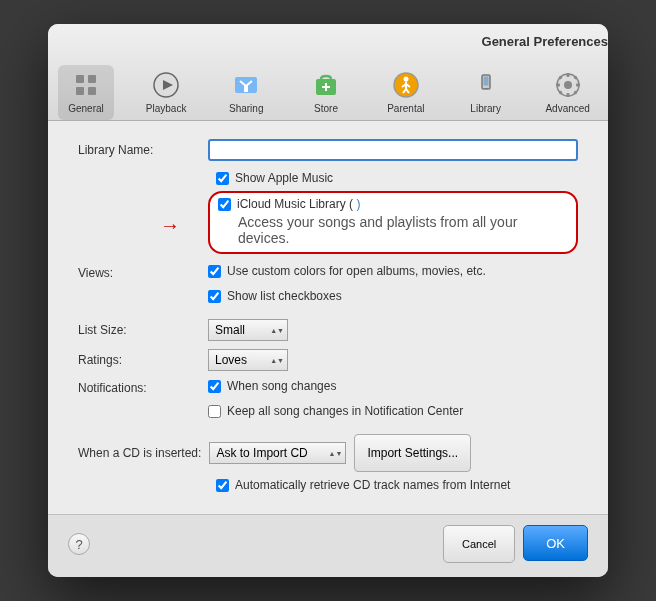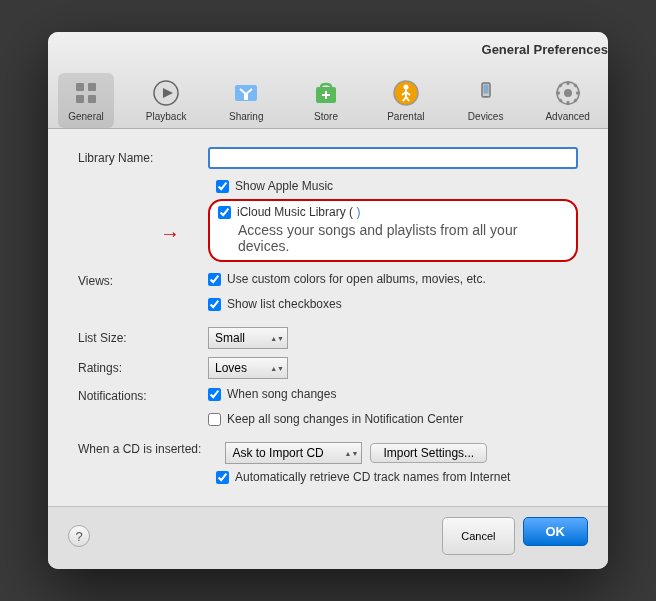--- a/index.html
+++ b/index.html
@@ -213,23 +213,22 @@
       line-height: 1;
     }
 
     .notifications-section .form-label {
       align-self: flex-start;
       padding-top: 2px;
     }
 
     .cd-row {
       display: flex;
-      align-items: flex-start;
+      align-items: center;
       margin-bottom: 6px;
-      gap: 16px;
     }
 
     .cd-label {
       text-align: right;
       font-size: 12px;
       color: #333;
       min-width: 130px;
       padding-right: 8px;
       font-weight: 500;
     }
@@ -239,21 +238,21 @@
       align-items: center;
       gap: 8px;
     }
 
     .import-btn {
       padding: 2px 12px;
       font-size: 12px;
       background: linear-gradient(to bottom, #f8f8f8, #e0e0e0);
       border: 1px solid #aaa;
       border-radius: 4px;
-      height: 20px;
+      height: 38px;
       cursor: pointer;
     }
 
     .bottom-bar {
       display: flex;
       align-items: center;
       justify-content: space-between;
       padding: 10px 20px 14px;
       border-top: 1px solid #c0c0c0;
       background: #e0e0e0;
@@ -289,22 +288,22 @@
     }
 
     .ok-btn {
       padding: 4px 22px;
       font-size: 13px;
       background: linear-gradient(to bottom, #5aabff, #0070d8);
       border: 1px solid #0060c0;
       border-radius: 5px;
       color: white;
       cursor: pointer;
-      height: 29px;
-      font-weight: 700;
+      height: 36px;
+      font-weight: 400;
     }
   </style>
 </head>
 <body>
 
 <div class="dialog">
 
   <div class="title-bar">
     <h1>General Preferences</h1>
     <div class="toolbar">
@@ -372,21 +371,21 @@
 
       <div class="toolbar-item">
         <div class="toolbar-icon icon-devices">
           <svg viewBox="0 0 28 28" fill="none">
             <rect x="10" y="4" width="8" height="14" rx="1.5" stroke="#777" stroke-width="1.5" fill="#ccc"></rect>
             <rect x="11.5" y="5.5" width="5" height="9" rx="0.5" fill="#8ac"></rect>
             <rect x="12" y="17" width="4" height="1" rx="0.5" fill="#777"></rect>
             <rect x="11" y="18" width="6" height="1" rx="0.5" fill="#999"></rect>
           </svg>
         </div>
-        <span class="toolbar-label">Devices</span>
+        <span class="toolbar-label">Library</span>
       </div>
 
       <div class="toolbar-item">
         <div class="toolbar-icon icon-advanced">
           <svg viewBox="0 0 28 28" fill="none">
             <circle cx="14" cy="14" r="11" stroke="#888" stroke-width="1.5" fill="#ddd"></circle>
             <circle cx="14" cy="14" r="4" fill="#888"></circle>
 
             <rect x="12.5" y="2" width="3" height="4" rx="1" fill="#888"></rect>
             <rect x="12.5" y="22" width="3" height="4" rx="1" fill="#888"></rect>

